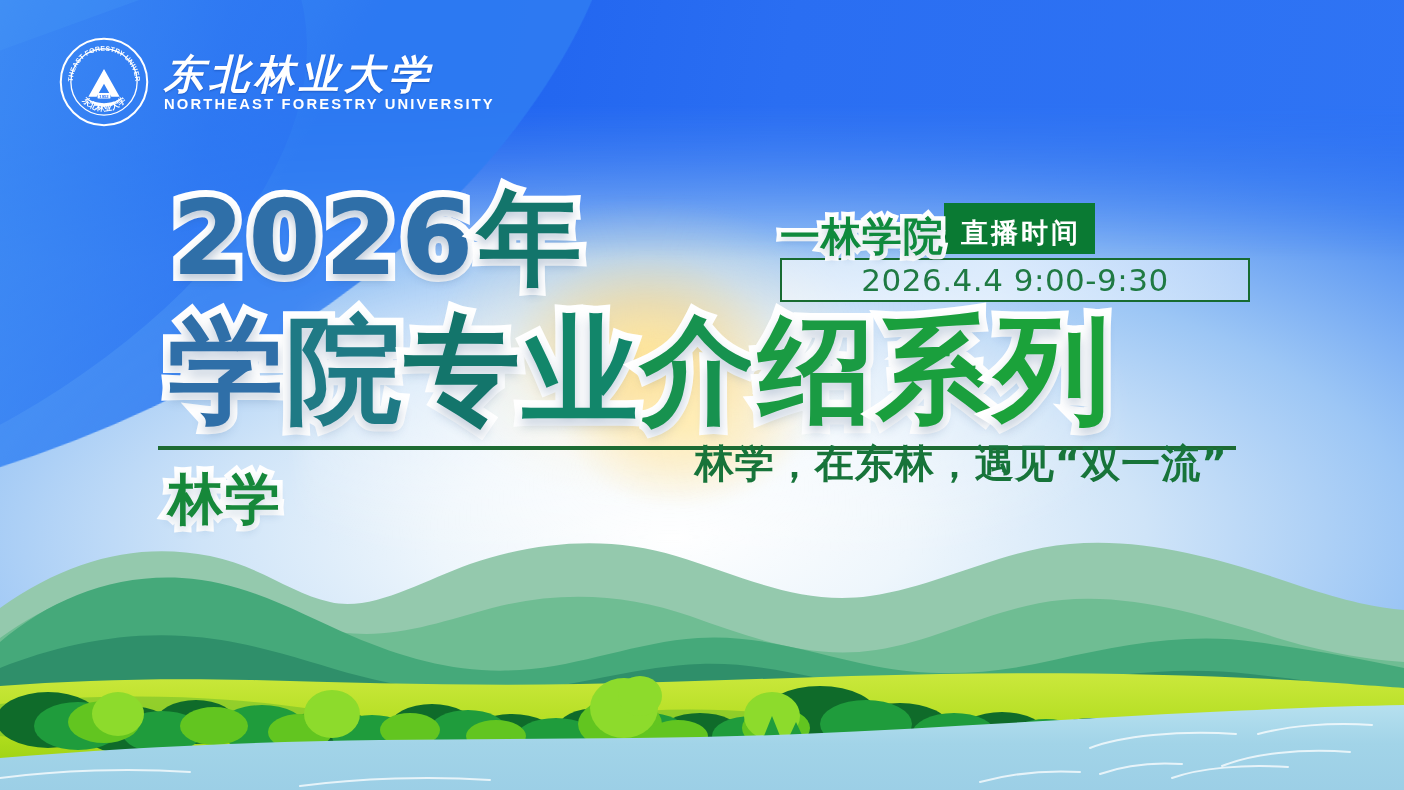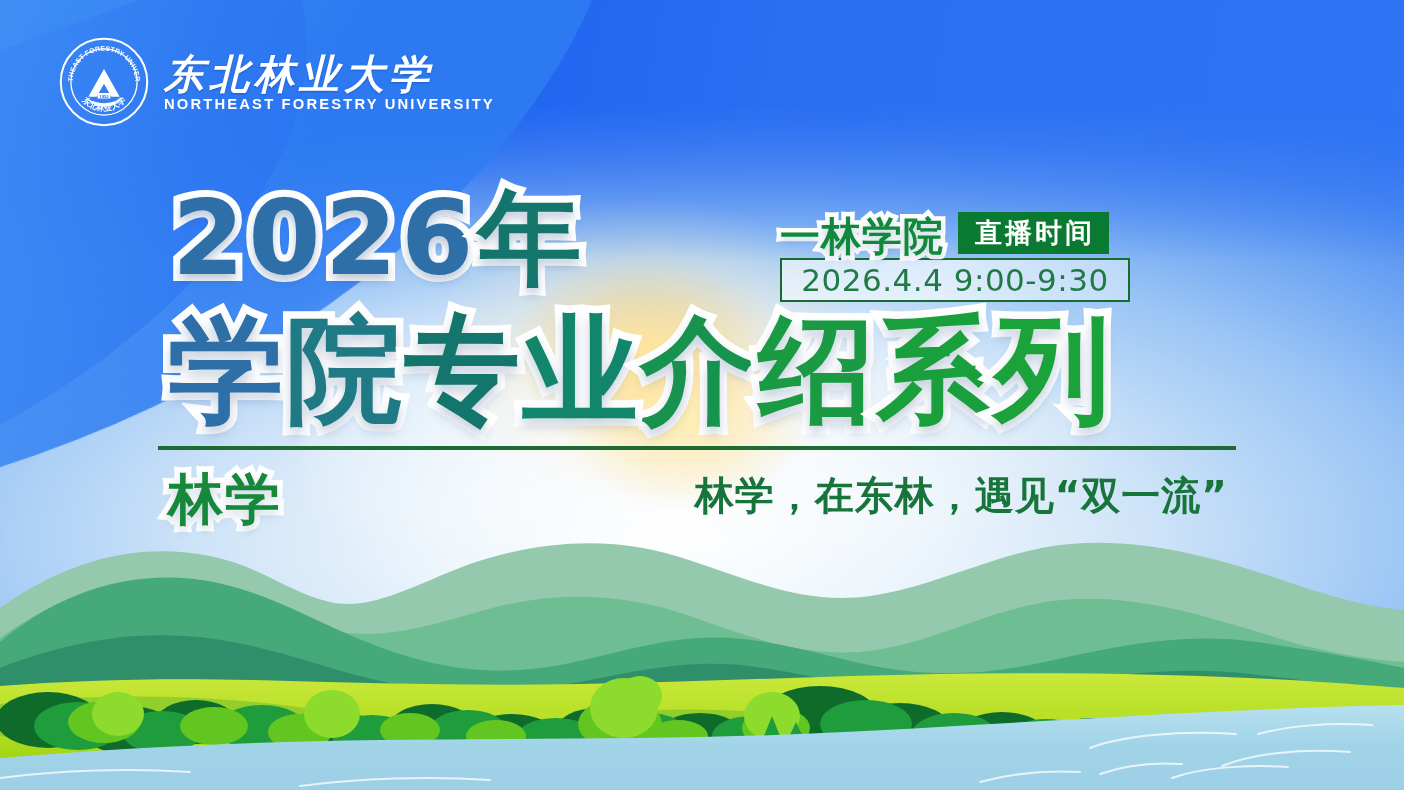--- a/index.html
+++ b/index.html
@@ -133,50 +133,50 @@
   .g2{color:#1f7a85;}
   .g3{color:#13756b;}
   .g4{color:#12866a;}
   .g5{color:#17924f;}
   .g6{color:#1a9b43;}
   .g7{color:#1a9f3d;}
   .g8{color:#1ba23a;}
 
   
   .right-block{position:absolute;left:780px;top:200px;width:430px;}
-  .right-top{display:flex;align-items:flex-end;gap:14px;height:54px;}
+  .right-top{display:flex;align-items:flex-end;height:54px;}
   .college-name{
     font-size:40px;font-weight:900;line-height:1;
     color:#0f8a3d;
     letter-spacing:1px;
     white-space:nowrap;
     -webkit-text-stroke:9px #ffffff;
     paint-order:stroke fill;
     text-shadow:0 4px 7px rgba(40,90,140,.28);
     font-family:"DejaVu Sans","Liberation Sans",sans-serif;
     transform:translateY(2px);
   }
   .live-badge{
     background:#0a7a33;
     color:#ffffff;
     font-size:27px;
     font-weight:700;
     letter-spacing:3px;
-    padding:7px 14px 8px 17px;
+    padding:16px 14px 8px 17px;
     line-height:1;
     white-space:nowrap;
     font-family:"DejaVu Sans","Liberation Sans",sans-serif;
   }
   .date-box{
     margin-top:4px;
     border:2px solid #176b31;
     background:linear-gradient(90deg, rgba(255,255,255,.55) 0%, rgba(245,250,255,.72) 45%, rgba(218,234,252,.62) 100%);
     height:44px;
     display:flex;align-items:center;justify-content:center;
-    width:350px;
+    width:470px;
     box-sizing:border-box;
   }
   .date-text{
     color:#1f7a43;
     font-size:31px;
     font-weight:500;
     letter-spacing:.5px;
     line-height:1;
     white-space:nowrap;
     font-family:"DejaVu Sans","Liberation Sans",sans-serif;
@@ -193,21 +193,21 @@
     font-size:55px;font-weight:900;line-height:1;
     color:#16883a;
     letter-spacing:2px;
     white-space:nowrap;
     -webkit-text-stroke:11px #ffffff;
     paint-order:stroke fill;
     text-shadow:0 5px 8px rgba(40,90,140,.25);
     font-family:"DejaVu Sans","Liberation Sans",sans-serif;
   }
   .tagline{
-    position:absolute;right:176px;top:476px;
+    position:absolute;right:176px;top:444px;
     font-size:39px;font-weight:700;line-height:1;
     color:#17743a;
     letter-spacing:1px;
     white-space:nowrap;
     font-family:"DejaVu Sans","Liberation Sans",sans-serif;
   }
 </style>
 </head>
 <body>
 

